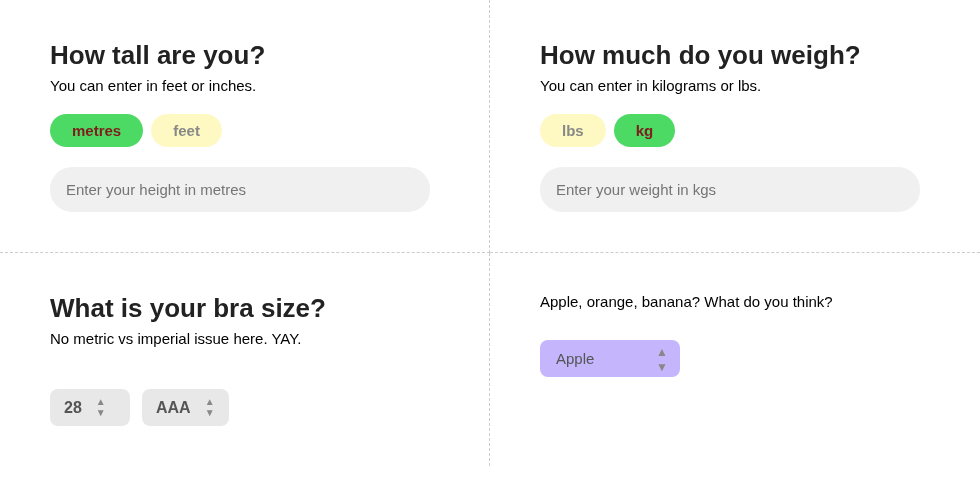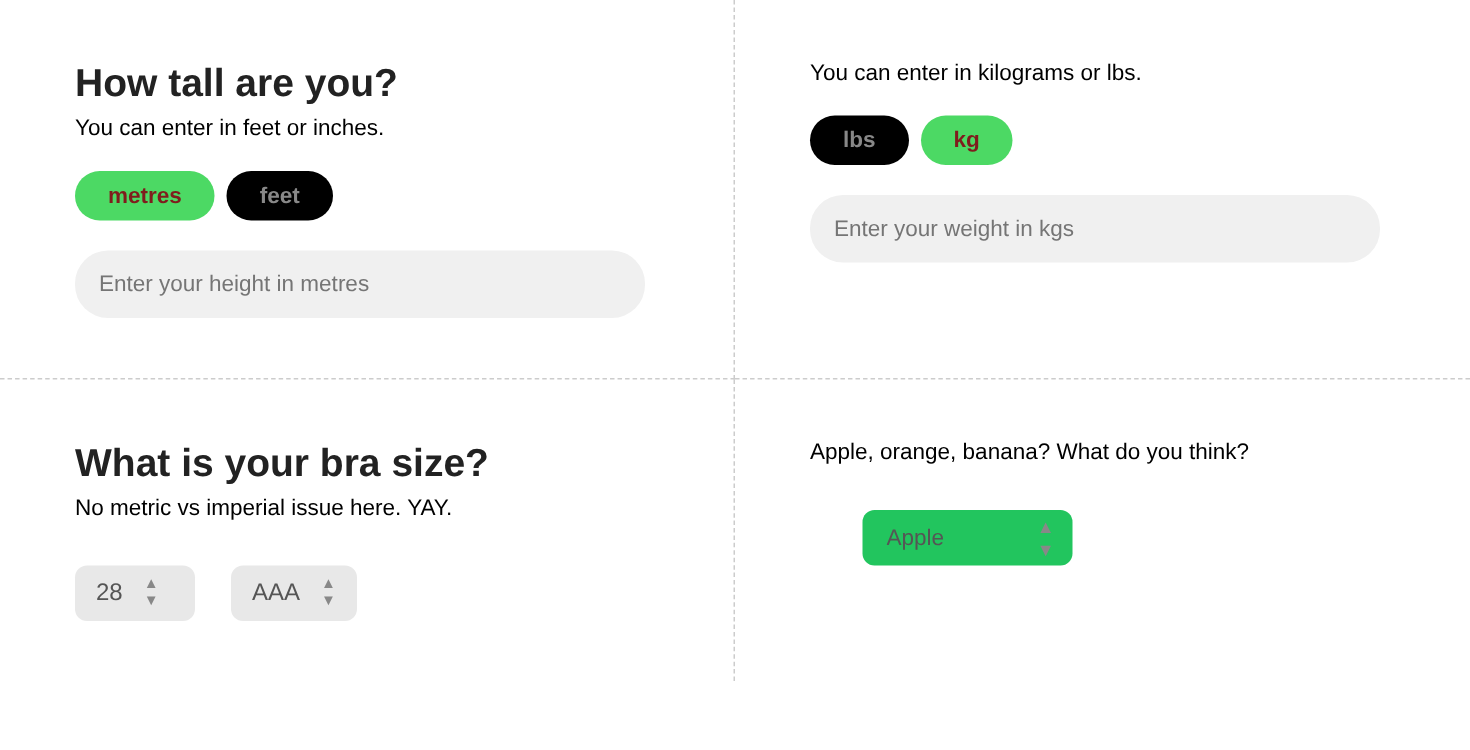--- a/index.html
+++ b/index.html
@@ -59,38 +59,39 @@
       font-size: 15px;
       font-weight: 600;
       cursor: pointer;
       outline: none;
     }
     .toggle-btn.active {
       background: #4cd964;
       color: #7f1d1d;
     }
     .toggle-btn.inactive {
-      background: #000000;
+      background: #fef9c3;
       color: #888;
     }
     .text-input {
       width: 100%;
       max-width: 380px;
       padding: 14px 16px;
       border-radius: 22px;
       border: none;
       background: #f0f0f0;
       font-size: 15px;
       color: #888;
       outline: none;
     }
     .bra-controls {
       display: flex;
-      gap: 24px;
-      margin-top: 10px;
+      gap: 12px;
+      margin-top: 22px;
+      font-weight: bold;
     }
     .stepper {
       display: flex;
       align-items: center;
       background: #e8e8e8;
       border-radius: 8px;
       padding: 8px 14px;
       font-size: 16px;
       color: #555;
       gap: 10px;
@@ -108,30 +109,29 @@
       line-height: 1;
       cursor: pointer;
     }
     .body-type-select-wrapper {
       position: relative;
       margin-top: 10px;
     }
     .body-type-select {
       appearance: none;
       -webkit-appearance: none;
-      background: #22c55e;
+      background: #c4b5fd;
       border: none;
       border-radius: 8px;
       padding: 10px 40px 10px 16px;
       font-size: 15px;
       color: #555;
       cursor: pointer;
       outline: none;
       min-width: 140px;
-      margin-left: 35px;
     }
     .select-arrow {
       position: absolute;
       right: 12px;
       top: 50%;
       transform: translateY(-50%);
       pointer-events: none;
       color: #888;
       font-size: 12px;
       display: flex;
@@ -148,20 +148,21 @@
     <div class="cell-title">How tall are you?</div>
     <div class="cell-subtitle">You can enter in feet or inches.</div>
     <div class="toggle-group">
       <button class="toggle-btn active">metres</button>
       <button class="toggle-btn inactive">feet</button>
     </div>
     <input class="text-input" type="text" placeholder="Enter your height in metres" style="">
   </div>
 
   <div class="cell">
+    <div class="cell-title">How much do you weigh?</div>
     <div class="cell-subtitle">You can enter in kilograms or lbs.</div>
     <div class="toggle-group">
       <button class="toggle-btn inactive">lbs</button>
       <button class="toggle-btn active">kg</button>
     </div>
     <input class="text-input" type="text" placeholder="Enter your weight in kgs" style="">
   </div>
 
   <div class="cell">
     <div class="cell-title">What is your bra size?</div>

